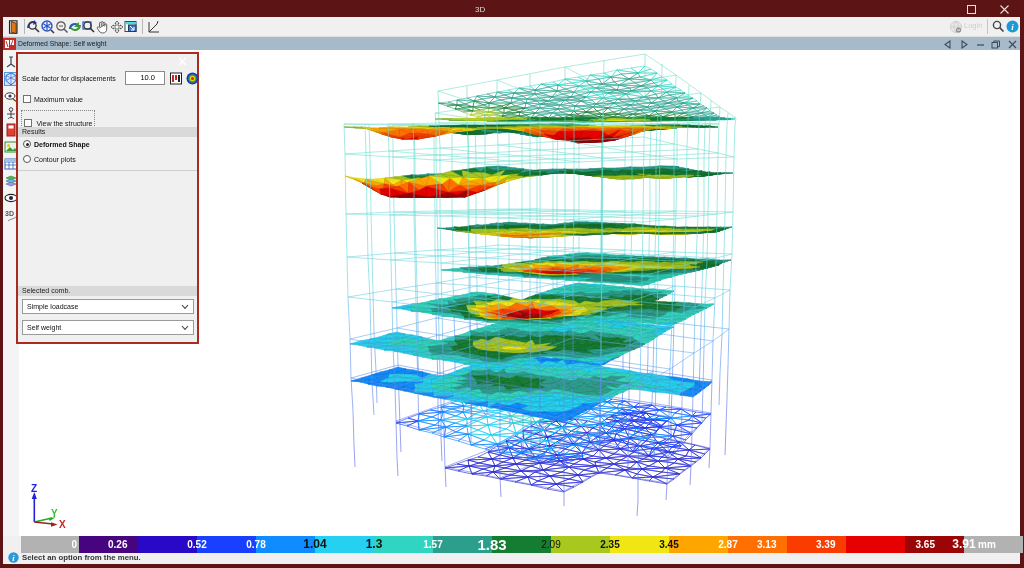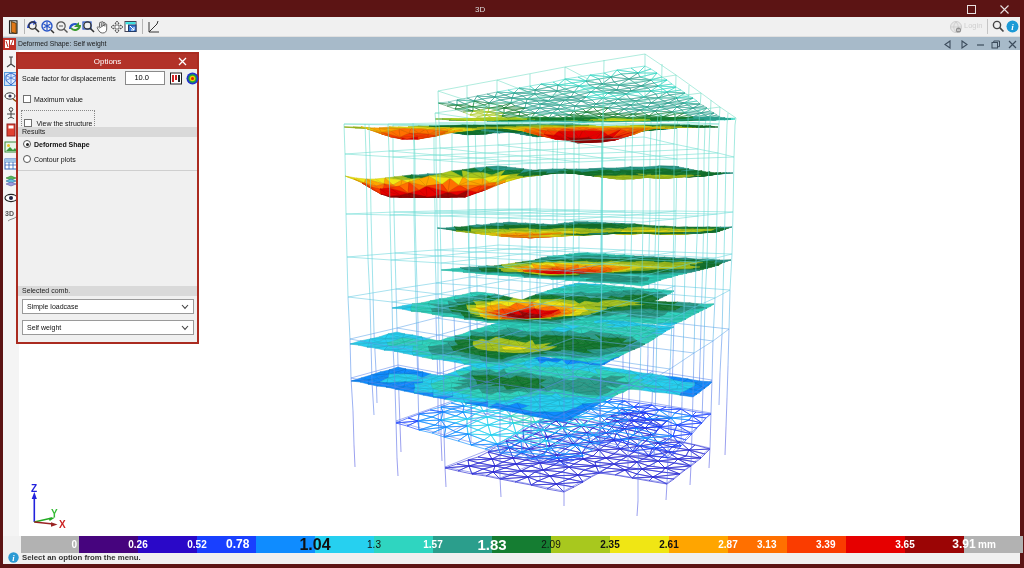--- a/index.html
+++ b/index.html
@@ -600,53 +600,52 @@
       <div style="position:absolute;left:489px;top:0;width:59px;height:17px;background:#157d32"></div>
       <div style="position:absolute;left:548px;top:0;width:59px;height:17px;background:#a8c81e"></div>
       <div style="position:absolute;left:607px;top:0;width:59px;height:17px;background:#f0e614"></div>
       <div style="position:absolute;left:666px;top:0;width:59px;height:17px;background:#ffa500"></div>
       <div style="position:absolute;left:725px;top:0;width:59px;height:17px;background:#ff7000"></div>
       <div style="position:absolute;left:784px;top:0;width:59px;height:17px;background:#fa3c00"></div>
       <div style="position:absolute;left:843px;top:0;width:59px;height:17px;background:#e60000"></div>
       <div style="position:absolute;left:902px;top:0;width:59px;height:17px;background:#9b0505"></div>
       <div style="position:absolute;left:961px;top:0;width:59px;height:17px;background:#b2b2b2"></div>
       <div style="position:absolute;left:36px;top:0;width:38px;height:17px;line-height:17px;text-align:right;color:#fff;font-size:10px;font-weight:bold">0</div>
-      <div style="position:absolute;left:105px;top:0;width:60px;height:17px;line-height:17px;text-align:center;color:#fff;font-size:10px;font-weight:bold">0.26</div>
+      <div style="position:absolute;left:105px;top:0;width:60px;height:17px;line-height:17px;color:#fff;font-size:10px;font-weight:bold">0.26</div>
       <div style="position:absolute;left:164px;top:0;width:60px;height:17px;line-height:17px;text-align:center;color:#fff;font-size:10px;font-weight:bold">0.52</div>
-      <div style="position:absolute;left:223px;top:0;width:60px;height:17px;line-height:17px;color:#fff;font-size:12px;font-weight:bold">0.78</div>
-      <div style="position:absolute;left:282px;top:0;width:60px;height:17px;line-height:17px;text-align:center;color:#111;font-size:16px;font-weight:bold">1.04</div>
-      <div style="position:absolute;left:341px;top:0;width:60px;height:17px;line-height:17px;text-align:center;color:#111;font-size:10px;font-weight:normal">1.3</div>
+      <div style="position:absolute;left:223px;top:0;width:60px;height:17px;line-height:17px;text-align:center;color:#fff;font-size:10px;font-weight:bold">0.78</div>
+      <div style="position:absolute;left:282px;top:0;width:60px;height:17px;line-height:17px;text-align:center;color:#111;font-size:12px;font-weight:bold">1.04</div>
+      <div style="position:absolute;left:341px;top:0;width:60px;height:17px;line-height:17px;text-align:center;color:#111;font-size:12px;font-weight:bold">1.3</div>
       <div style="position:absolute;left:400px;top:0;width:60px;height:17px;line-height:17px;text-align:center;color:#fff;font-size:10px;font-weight:bold">1.57</div>
       <div style="position:absolute;left:459px;top:0;width:60px;height:17px;line-height:17px;text-align:center;color:#fff;font-size:15px;font-weight:bold">1.83</div>
       <div style="position:absolute;left:518px;top:0;width:60px;height:34px;line-height:17px;text-align:center;color:#111;font-size:10px;font-weight:normal">2.09</div>
       <div style="position:absolute;left:577px;top:0;width:60px;height:17px;line-height:17px;text-align:center;color:#111;font-size:10px;font-weight:bold">2.35</div>
-      <div style="position:absolute;left:636px;top:0;width:60px;height:17px;line-height:17px;text-align:center;color:#111;font-size:10px;font-weight:bold">2.61</div>
+      <div style="position:absolute;left:636px;top:0;width:60px;height:17px;line-height:17px;text-align:center;color:#111;font-size:10px;font-weight:bold">3.45</div>
       <div style="position:absolute;left:695px;top:0;width:60px;height:17px;line-height:17px;text-align:center;color:#fff;font-size:10px;font-weight:bold">2.87</div>
       <div style="position:absolute;left:754px;top:0;width:60px;height:17px;line-height:17px;text-align:left;color:#fff;font-size:10px;font-weight:bold">3.13</div>
       <div style="position:absolute;left:813px;top:0;width:60px;height:17px;line-height:17px;text-align:left;color:#fff;font-size:10px;font-weight:bold">3.39</div>
-      <div style="position:absolute;left:872px;top:0;width:60px;height:28px;line-height:17px;text-align:center;color:#fff;font-size:10px;font-weight:bold">3.65</div>
+      <div style="position:absolute;left:872px;top:0;width:60px;height:28px;line-height:17px;text-align:right;color:#fff;font-size:10px;font-weight:bold">3.65</div>
       <div style="position:absolute;left:931px;top:0;width:60px;height:14px;line-height:17px;text-align:center;color:#fff;font-size:12px;font-weight:bold">3.91</div>
       <div style="position:absolute;left:975px;top:0;width:46px;height:17px;line-height:17px;color:#fff;font-size:10px;font-weight:bold">mm</div>
     </div>
 </div>
 
 <div class="abs" style="left:3px;top:553px;width:1017px;height:11px;background:#f0f0f0"></div>
 <svg class="abs" style="left:8px;top:552px" width="11" height="11" viewBox="0 0 11 11">
     <circle cx="5.5" cy="5.5" r="5.2" fill="#2a9ad4"></circle>
     <text x="5.5" y="8.6" font-size="8.5" font-weight="bold" font-style="italic" fill="#fff" text-anchor="middle" font-family="Liberation Serif">i</text>
   </svg>
 <div class="abs" style="left:22px;top:553px;font-size:7.8px;font-weight:bold;color:#333">Select an option from the menu.</div>
 
 <div class="abs" style="left:16px;top:52px;width:183px;height:292px;background:#f0f0f0;border:2px solid #aa2b20">
-  <div class="abs" style="left:0;top:0;width:179px;height:15px;background:#b23228;color:#fff;font-size:8px;text-align:center;line-height:15px">Options</div>
   <svg class="abs" style="left:160px;top:3px" width="9" height="9" viewBox="0 0 9 9">
       <path d="M1 1l7 7M8 1L1 8" stroke="#fff" stroke-width="1.3"></path>
     </svg>
   <div class="abs" style="left:4px;top:21px;font-size:7px;color:#111">Scale factor for displacements</div>
-  <div class="abs" style="left:107px;top:17px;width:40px;height:14px;background:#fff;border:1px solid #8a8a8a;font-size:7.5px;text-align:right;line-height:12px;padding-right:15px">10.0</div>
+  <div class="abs" style="left:107px;top:17px;width:40px;height:14px;background:#fff;border:1px solid #8a8a8a;font-size:7.5px;text-align:right;line-height:12px;padding-right:9px">10.0</div>
   <svg class="abs" style="left:152px;top:18px" width="12" height="13" viewBox="0 0 12 13">
       <rect x="0.5" y="1" width="11" height="11" fill="#fff" stroke="#222"></rect>
       <rect x="2" y="3" width="2" height="7" fill="#c22"></rect>
       <rect x="5" y="3" width="2" height="5" fill="#c22"></rect>
       <rect x="8" y="3" width="2" height="7" fill="#222"></rect>
     </svg>
   <svg class="abs" style="left:168px;top:18px" width="13" height="13" viewBox="0 0 13 13">
       <circle cx="6.5" cy="6.5" r="6" fill="#2233cc"></circle>
       <circle cx="6.5" cy="6.5" r="4.2" fill="#22aa33"></circle>
       <circle cx="6.5" cy="6.5" r="2.8" fill="#eecc00"></circle>

